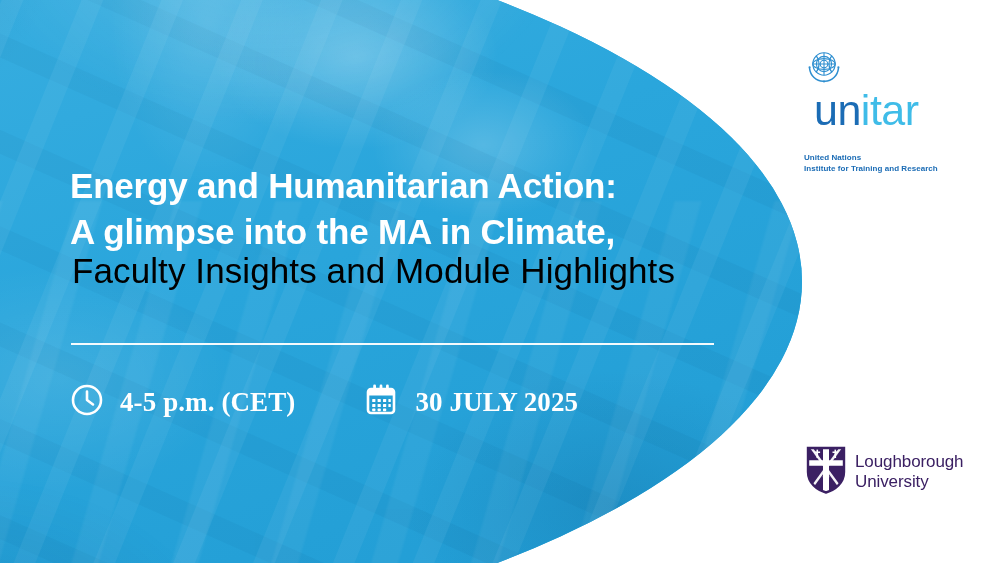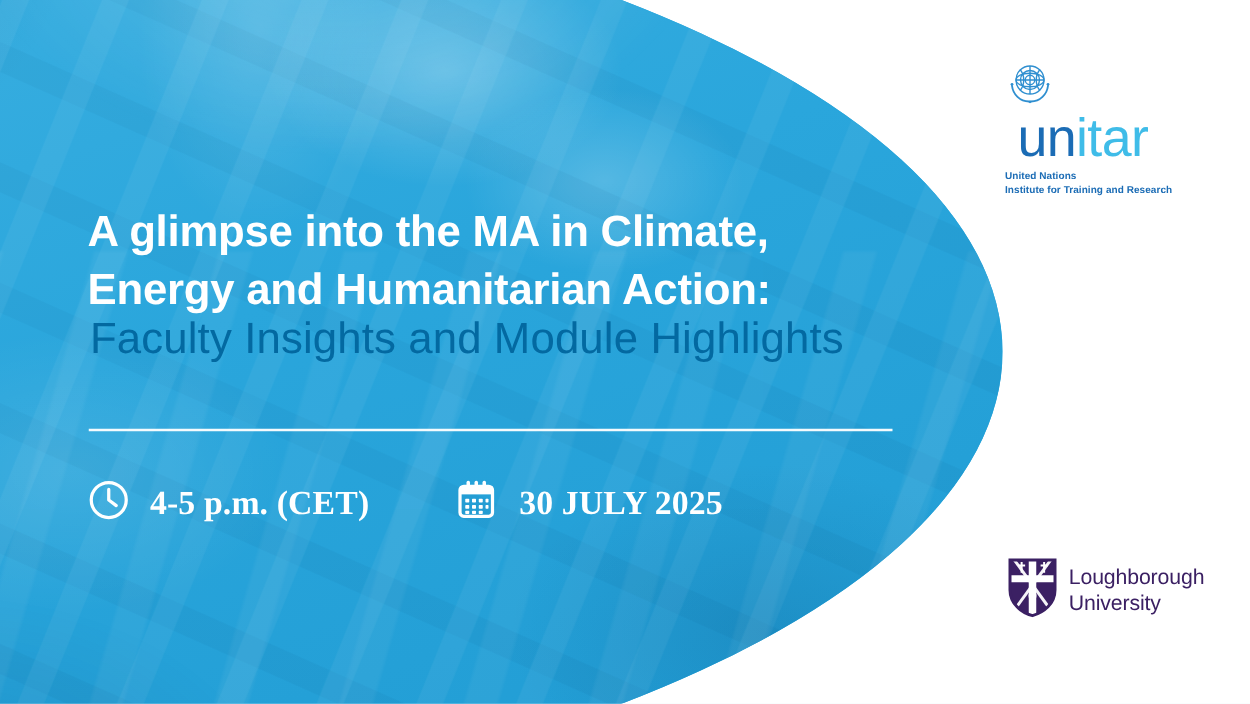--- a/index.html
+++ b/index.html
@@ -112,21 +112,21 @@
     line-height: 1.30;
     letter-spacing: -0.2px;
   }
   .title .line { display: block; white-space: nowrap; }
 
   .subtitle {
     position: absolute;
     top: 249px;
     left: 2px;
     width: 660px;
-    color: #0369a1;
+    color: #000000;
     font-size: 35px;
     font-weight: 300;
     line-height: 1.25;
     letter-spacing: 0.1px;
     white-space: nowrap;
   }
 
   .divider {
     position: absolute;
     left: 1px;
@@ -171,21 +171,21 @@
   .unitar-word {
     font-size: 43px;
     line-height: 0.95;
     font-weight: 400;
     letter-spacing: -0.5px;
     margin-left: 12px;
   }
   .unitar-word .un { color: #1B6CB5; }
   .unitar-word .itar { color: #3FBCE8; }
   .unitar-tag {
-    margin-top: 3px;
+    margin-top: 21px;
     margin-left: 2px;
     color: #1B6CB5;
     font-size: 8px;
     font-weight: 700;
     line-height: 1.42;
     letter-spacing: 0.05px;
   }
   .unitar-tag span { display: block; }
 
   
@@ -214,22 +214,22 @@
   <div class="blue-panel">
     <div class="photo"></div>
     <div class="keys"></div>
     <div class="keys-2"></div>
     <div class="soft-blur"></div>
   </div>
 
   <div class="content">
 
     <h1 class="title">
+      <span class="line">Energy and Humanitarian Action:</span>
       <span class="line">A glimpse into the MA in Climate,</span>
-      <span class="line">Energy and Humanitarian Action:</span>
     </h1>
 
     <div class="subtitle">Faculty Insights and Module Highlights</div>
 
     <div class="divider"></div>
 
     <div class="meta-row">
 
       <div class="meta-item time">
         <span class="meta-icon">

